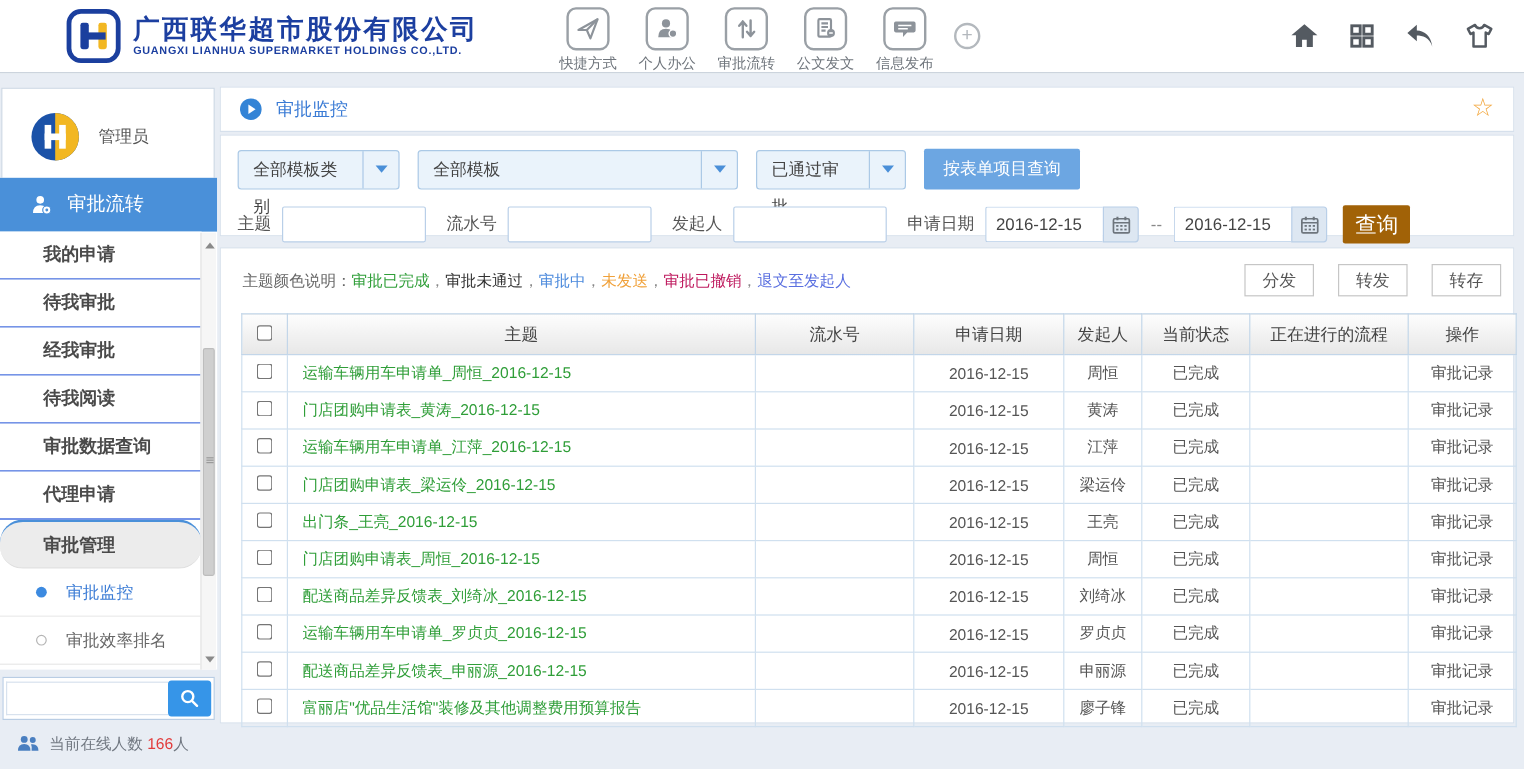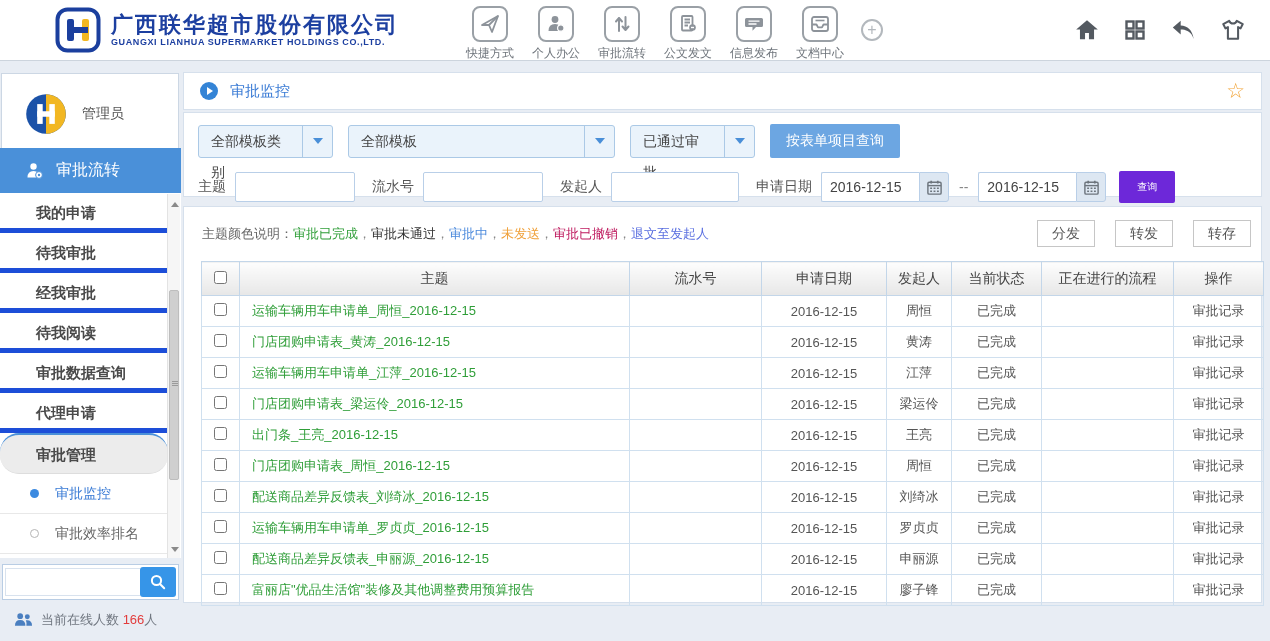--- a/index.html
+++ b/index.html
@@ -26,21 +26,21 @@
   .top-right { margin-left:auto; margin-right:24px; display:flex; gap:23px; align-items:center; }
   .top-right .tr-btn { cursor:pointer; }
 
   
   .admin-card { position:absolute; left:1px; top:73px; width:178px; height:81px; background:#fff; border:1px solid #ccd7e4; display:flex; align-items:center; padding-left:22px; }
   .admin-label { margin-left:14px; font-size:14px; color:#555; }
 
   .side-menu { position:absolute; left:0; top:148px; width:181px; height:410px; background:#fff; overflow:hidden; }
   .menu-head { height:45px; background:#4a90d9; color:#fff; display:flex; align-items:center; padding-left:26px; font-size:16px; cursor:pointer; }
   .menu-head-label { margin-left:12px; }
-  .menu-item { height:40px; line-height:40px; padding-left:36px; font-size:15px; font-weight:bold; color:#4a4a4a; border-bottom:5px solid #1d4ed8; background:#fff; cursor:pointer; width:168px; }
+  .menu-item { height:40px; line-height:40px; padding-left:36px; font-size:15px; font-weight:bold; color:#4a4a4a; border-bottom:1px solid #1d4ed8; background:#fff; cursor:pointer; width:168px; }
   .menu-section { height:41px; line-height:39px; padding-left:36px; font-size:15px; font-weight:bold; color:#4a4a4a; background:#ececec; border-top:2px solid #4a90d9; border-bottom:1px solid #ddd; cursor:pointer; width:168px;border-radius:19px; }
   .menu-sub { height:40px; display:flex; align-items:center; padding-left:30px; font-size:14px; border-bottom:1px solid #e8e8e8; cursor:pointer; background:#fff; width:168px; }
   .dot { width:9px; height:9px; border-radius:50%; margin-right:16px; }
   .dot-active { background:#3c8ae0; }
   .dot-idle { background:#fff; border:1px solid #b5b5b5; }
   .sub-active { color:#3a7bd5; }
   .sub-idle { color:#666; }
 
   .side-scrollbar { position:absolute; left:167px; top:194px; width:13px; height:364px; background:#f6f6f6; border-left:1px solid #e3e3e3; }
   .sb-arrow { position:absolute; left:3px; width:0; height:0; }
@@ -75,21 +75,21 @@
   .dd-sts .dd-text { width:93px; }
   .btn-form-query { height:34px; padding:0 16px; background:#6ca6e2; color:#fff; font-size:14px; border:none; border-radius:2px; cursor:pointer; }
   .f-row2 { display:flex; align-items:center; gap:9px; padding:13px 0 0 14px; font-size:14px; color:#555; }
   .f-label { white-space:nowrap; }
   .txt-input { width:120px; height:30px; border:1px solid #b9cfe8; border-radius:2px; padding:0 8px; font-size:13px; outline:none; }
   .w130 { width:128px; }
   .date-wrap { display:flex; }
   .date-input { width:98px; height:30px; border:1px solid #b9cfe8; border-right:0; border-radius:2px 0 0 2px; padding:0 8px; font-size:14px; color:#444; outline:none; }
   .cal-btn { width:30px; height:30px; background:#dde7f2; border:1px solid #b9cfe8; border-radius:0 3px 3px 0; display:flex; align-items:center; justify-content:center; cursor:pointer; }
   .date-sep { color:#888; margin:0 1px; }
-  .btn-query { height:32px; width:56px; background:#6d28d9; color:#fff; font-size:10px; border:none; border-radius:2px; cursor:pointer; margin-left:4px; }
+  .btn-query { height:32px; width:56px; background:#a16207; color:#fff; font-size:18px; border:none; border-radius:2px; cursor:pointer; margin-left:4px; }
 
   .content-card { position:absolute; left:183px; top:206px; width:1079px; height:397px; background:#fff; border:1px solid #d6e0ec; }
   .legend-row { display:flex; align-items:center; padding:13px 10px 0 18px; font-size:13px; }
   .legend-prefix { color:#666; }
   .legend-sep { color:#888; }
   .action-btns { margin-left:auto; display:flex; gap:20px; }
   .action-btn { min-width:58px; height:27px; background:#fff; border:1px solid #c6c6c6; color:#555; font-size:14px; cursor:pointer; }
 
   table.grid { border-collapse:collapse; margin:14px 0 0 17px; table-layout:fixed; width:1062px; }
   .grid th { height:34px; background:linear-gradient(#fdfdfd,#e7e7e7); border:1px solid #c3d6e9; font-size:14px; font-weight:normal; color:#444; }
@@ -169,32 +169,20 @@
     <div class="nav-item">
       <div class="nav-icon-box">
           <span>
         <svg width="22" height="22" viewBox="0 0 22 22">
               <path d="M3.5 5 h15 a1.5 1.5 0 0 1 1.5 1.5 v6 a1.5 1.5 0 0 1 -1.5 1.5 H13 l-3.5 3.8 V14 H3.5 A1.5 1.5 0 0 1 2 12.5 v-6 A1.5 1.5 0 0 1 3.5 5 Z" fill="#8d939a"></path>
               <path d="M5.5 8.2 h11 M5.5 11 h8" stroke="#fff" stroke-width="1.3"></path>
             </svg>
       </span>
         </div>
       <div class="nav-label">信息发布</div>
-    </div>
-    <div class="nav-item">
-      <div class="nav-icon-box">
-          <span>
-        <svg width="22" height="22" viewBox="0 0 22 22" fill="none" stroke="#8d939a" stroke-width="1.8" stroke-linejoin="round">
-              <rect x="3" y="4" width="16" height="14" rx="2"></rect>
-              <path d="M3 11.5 h4.5 l1.5 2.8 h4 l1.5 -2.8 H19"></path>
-              <path d="M6.5 7.5 h9" stroke-width="1.6"></path>
-            </svg>
-      </span>
-        </div>
-      <div class="nav-label">文档中心</div>
     </div>
     <div class="plus-circle">+</div>
   </div>
 
   <div class="top-right">
     <span class="tr-btn">
       <svg width="26" height="26" viewBox="0 0 24 24" fill="#545a61">
           <path d="M12 3 L22 11.5 H18.5 V20.5 H13.8 V14.8 H10.2 V20.5 H5.5 V11.5 H2 Z"></path>
         </svg>
     </span>

